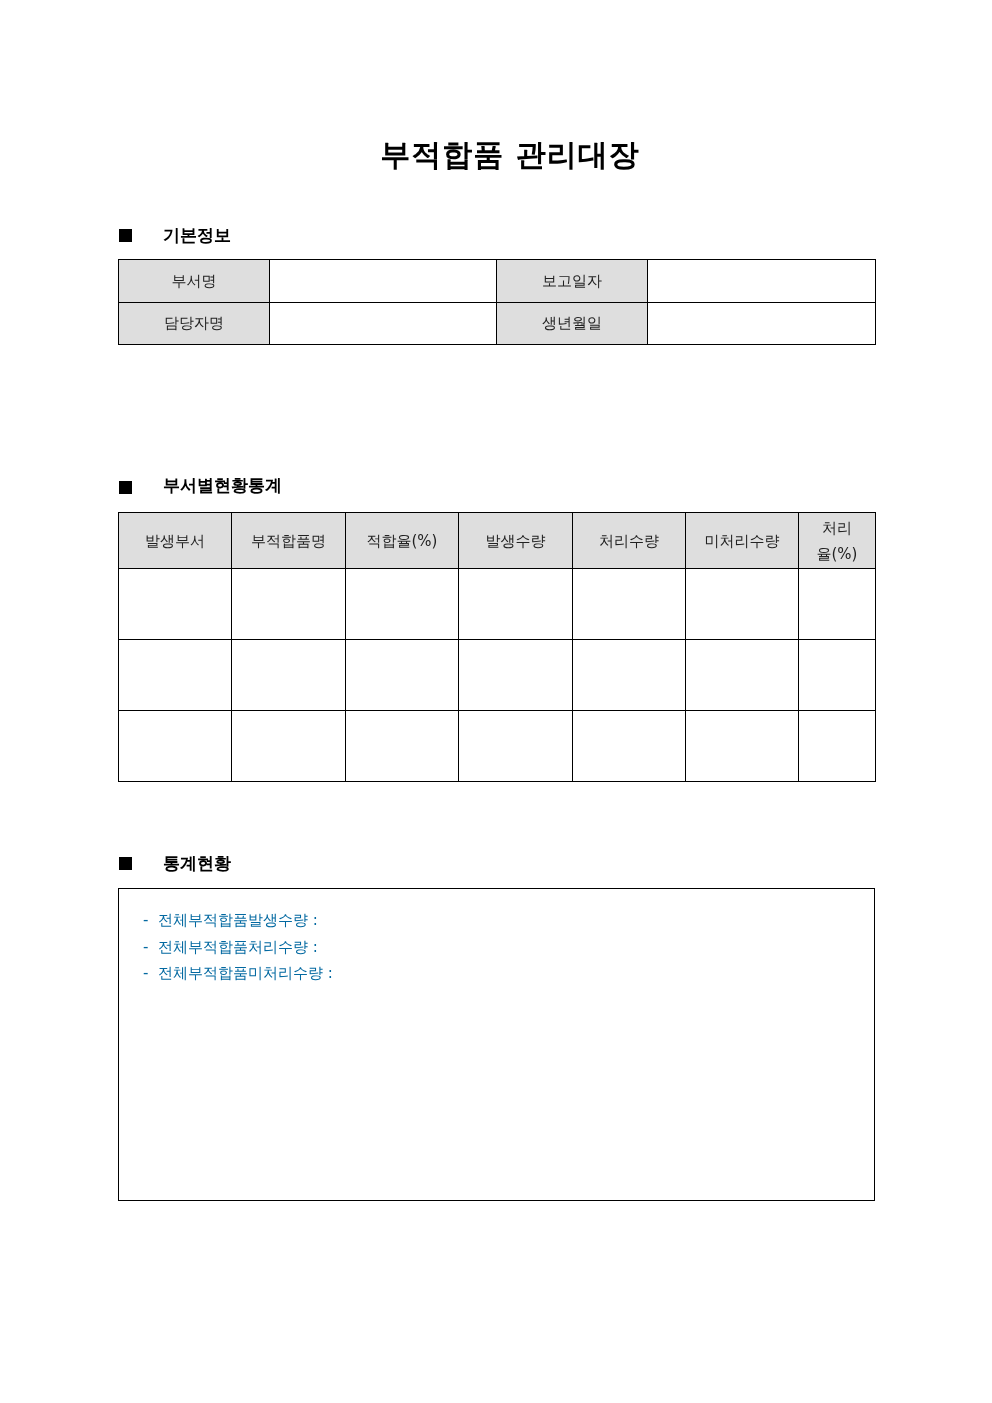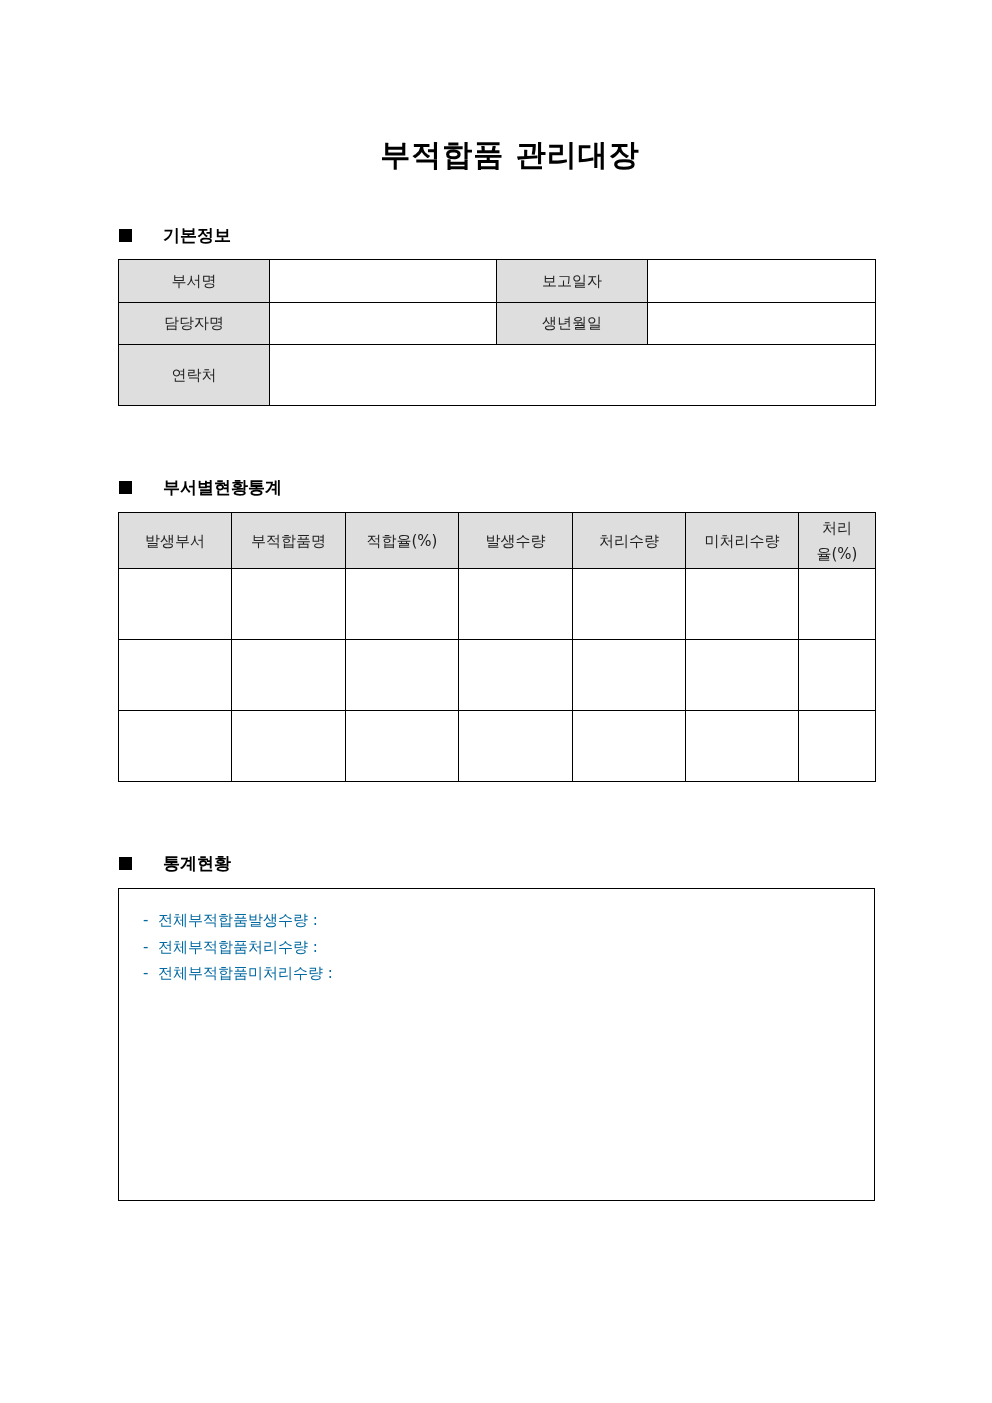--- a/index.html
+++ b/index.html
@@ -121,28 +121,24 @@
     <td class="value-cell"></td>
     <td class="label-cell">보고일자</td>
     <td class="value-cell"></td>
   </tr>
   <tr style="height:42px;">
     <td class="label-cell">담당자명</td>
     <td class="value-cell"></td>
     <td class="label-cell">생년월일</td>
     <td class="value-cell"></td>
   </tr>
-  <tr style="height:61px;">
-    <td class="label-cell">연락처</td>
-    <td class="value-cell" colspan="3"></td>
-  </tr>
 </tbody>
   </table>
 
-<div class="section-header" style="top:475px;">
+<div class="section-header" style="top:475px;font-family:Liberation Mono, monospace;">
   <span class="bullet"></span>
   <span>부서별현황통계</span>
 </div>
 
 <table id="stats-table">
   <colgroup>
     <col style="width:113px">
     <col style="width:114px">
     <col style="width:113px">
     <col style="width:114px">

